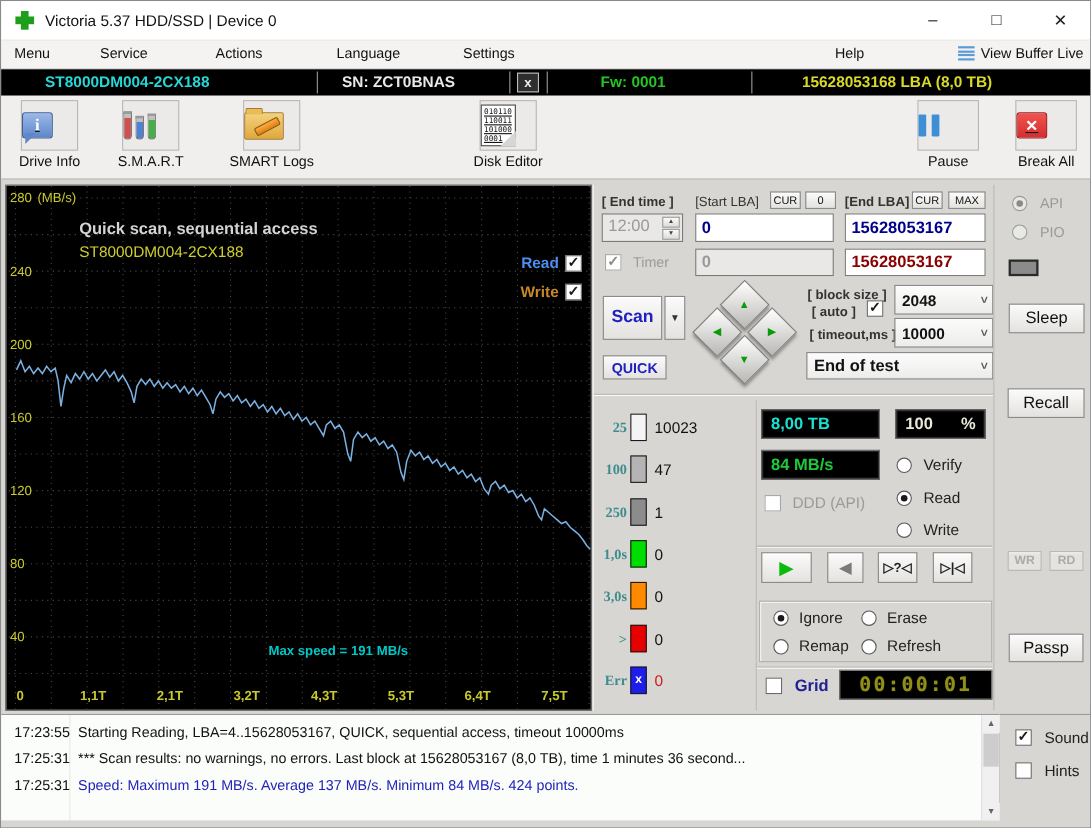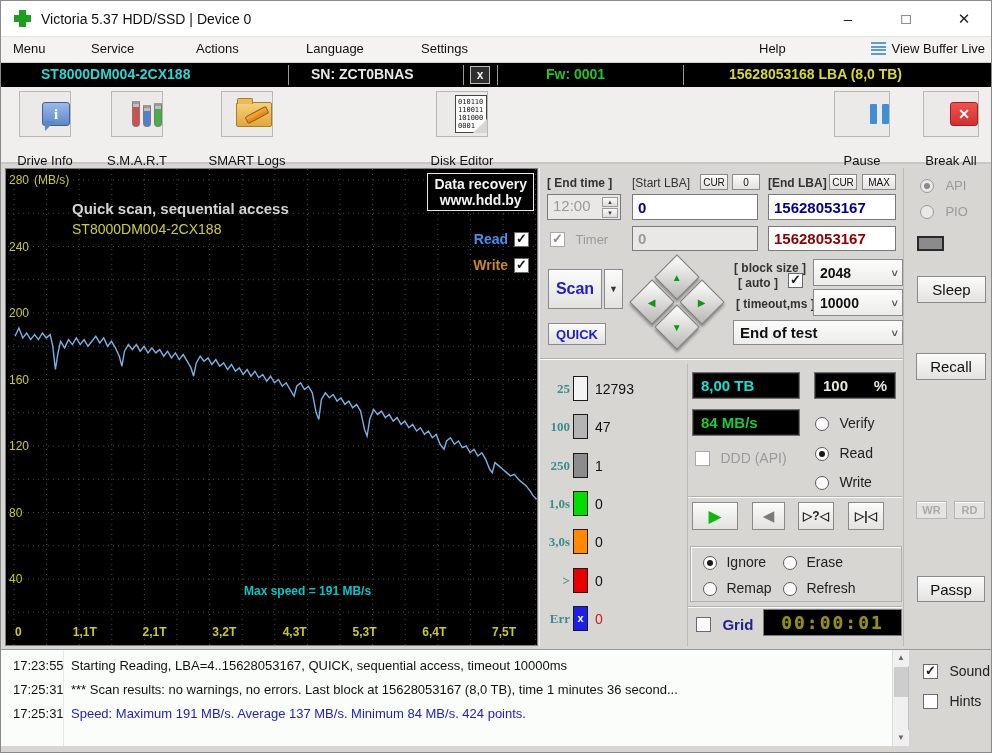--- a/index.html
+++ b/index.html
@@ -24,21 +24,21 @@
 
   
   .devicebar { position:absolute; left:0; top:62px; width:992px; height:24px; background:#000; font-size:14px; font-weight:bold; }
   .dev-seg { position:absolute; top:3px; }
   .dev-div { position:absolute; top:2px; width:1px; height:20px; background:#9a9a9a; }
   .dev-x { position:absolute; left:469px; top:3px; width:20px; height:18px; background:#2e2e2e; border:1px solid #bdbdbd; color:#eee; font-size:12px; font-weight:bold; text-align:center; line-height:16px; }
 
   
   .toolbar { position:absolute; left:0; top:86px; width:992px; height:77px; background:#f0efed; border-bottom:2px solid #c8c6c3; }
   .tool { position:absolute; top:4px; text-align:center; font-size:13px; color:#111; }
-  .tool .ibox { margin:0 auto 16px auto; width:52px; height:46px; border:1px solid #b9b7b4; background:#eceae8; display:flex; align-items:center; justify-content:flex-end; }
+  .tool .ibox { margin:0 auto 2px auto; width:52px; height:46px; border:1px solid #b9b7b4; background:#eceae8; display:flex; align-items:center; justify-content:flex-start;text-decoration:underline; }
   .tool .ibox.sel { background:#d5e7f8; border:1px solid #5b9bd5; }
 
   .ico-driveinfo { position:relative; width:28px; height:24px; background:linear-gradient(#9cb9e8,#5d87c8); border:1px solid #3c5f99; border-radius:3px; color:#fff; font-weight:bold; font-size:15px; font-family:"Liberation Serif",serif; text-align:center; line-height:22px; }
   .ico-driveinfo::after { content:""; position:absolute; left:2px; bottom:-6px; border:5px solid transparent; border-top-color:#5d87c8; border-left-color:#5d87c8; }
   .ico-smart { display:flex; gap:3px; align-items:flex-end; }
   .ico-smart i { display:block; width:8px; border-radius:0 0 4px 4px; border:1px solid #7a7a7a; border-top:3px solid #9a9a9a; }
   .ico-logs { position:relative; width:36px; height:25px; background:linear-gradient(#f4d27c,#e0a83c); border:1px solid #a87c28; border-radius:2px; }
   .ico-logs::before { content:""; position:absolute; left:0; top:-5px; width:14px; height:5px; background:#e8bc58; border:1px solid #a87c28; border-bottom:none; border-radius:2px 2px 0 0; }
   .ico-logs::after { content:""; position:absolute; left:8px; top:8px; width:22px; height:6px; background:linear-gradient(#ffab40,#e07f12); border:1px solid #8a5a10; transform:rotate(-28deg); border-radius:2px; }
   .ico-repair { position:relative; width:36px; height:27px; background:linear-gradient(#ffffff,#e7e7e2); border:1px solid #9a9a9a; border-radius:4px; }
@@ -254,24 +254,20 @@
         <text x="148.52800000000002" y="467" class="xtick" text-anchor="middle">2,1T</text>
         <text x="218.292" y="467" class="xtick" text-anchor="middle">3,2T</text>
         <text x="288.708" y="467" class="xtick" text-anchor="middle">4,3T</text>
         <text x="358.47200000000004" y="467" class="xtick" text-anchor="middle">5,3T</text>
         <text x="428.236" y="467" class="xtick" text-anchor="middle">6,4T</text>
         <text x="498" y="467" class="xtick" text-anchor="middle">7,5T</text>
         <polyline class="curve" stroke="#7ab0e2" points="9.0,167.3 12.9,159.0 16.8,168.9 20.7,164.0 24.6,170.6 28.6,165.6 32.5,170.6 36.4,164.0 40.3,168.9 44.2,165.6 46.8,177.3 49.4,200.5 52.0,183.9 54.6,172.3 58.6,178.9 62.5,170.6 66.4,175.6 70.3,168.9 74.2,175.6 78.1,170.6 82.0,177.3 85.9,172.3 89.8,167.3 93.8,173.9 97.7,168.9 101.6,177.3 105.5,172.3 109.4,178.9 113.3,187.2 115.9,197.2 118.5,182.2 122.4,175.6 126.4,180.6 130.3,175.6 134.2,182.2 138.1,177.3 142.0,183.9 145.9,178.9 149.8,183.9 153.7,180.6 157.7,187.2 161.6,182.2 165.5,188.9 169.4,183.9 173.3,190.6 177.2,185.6 181.1,192.2 185.0,198.9 187.6,207.2 190.3,193.9 194.2,187.2 198.1,192.2 202.0,188.9 205.9,195.5 209.8,190.6 213.7,197.2 217.6,193.9 221.6,200.5 225.5,195.5 229.4,202.2 233.3,198.9 237.2,205.5 241.1,200.5 245.0,207.2 248.9,202.2 252.8,208.8 256.8,205.5 260.7,212.2 264.6,207.2 268.5,213.8 272.4,210.5 276.3,217.2 280.2,213.8 284.1,220.5 288.1,227.1 290.7,217.2 294.6,213.8 298.5,220.5 302.4,217.2 306.3,223.8 310.2,243.8 312.8,250.4 315.4,230.5 319.4,223.8 323.3,228.8 327.2,225.5 331.1,232.1 335.0,228.8 338.9,235.4 342.8,232.1 346.7,238.8 350.6,235.4 354.6,242.1 358.5,260.4 361.1,267.0 363.7,250.4 367.6,240.4 371.5,245.4 375.4,242.1 379.3,248.7 383.2,245.4 387.2,252.1 391.1,248.7 395.0,255.4 398.9,252.1 402.8,258.7 406.7,255.4 410.6,262.0 414.5,258.7 418.5,265.4 422.4,262.0 426.3,268.7 430.2,265.4 434.1,275.3 438.0,280.3 440.6,272.0 444.5,268.7 448.4,275.3 452.4,272.0 456.3,278.7 460.2,277.0 464.1,283.7 468.0,280.3 471.9,287.0 475.8,283.7 479.7,290.3 483.7,300.3 486.3,303.6 488.9,293.6 492.8,296.9 496.7,300.3 500.6,303.6 504.5,306.9 508.4,305.3 512.3,310.3 516.3,313.6 520.2,316.9 524.1,321.9 527.3,326.9 530.6,330.2"></polyline>
       </svg>
     <div class="g-title">Quick scan, sequential access</div>
     <div class="g-model">ST8000DM004-2CX188</div>
-    <div class="g-mark">
-      <div>Data recovery</div>
-      <div>www.hdd.by</div>
-    </div>
     <div class="g-chk" style="top:62px">
       <span style="color:#4d8df0">Read</span>
       <span class="cb checked"></span>
     </div>
     <div class="g-chk" style="top:88px">
       <span style="color:#c8882a">Write</span>
       <span class="cb checked"></span>
     </div>
     <div class="g-max">Max speed = 191 MB/s</div>
   </div>
@@ -337,21 +333,21 @@
     <div class="abs combo" style="left:193px;top:152px;width:170px;height:25px;font-size:15px">
       <span>End of test</span>
         <span class="arr">˅</span>
     </div>
 
     <div class="abs" style="left:0;top:190px;width:364px;height:2px;border-top:1px solid #b3b1ae;border-bottom:1px solid #fbfbfb"></div>
 
     <div class="counter-row" style="top:208px">
       <span class="clab">25</span>
       <span class="cblock" style="background: rgb(244, 244, 244);"></span>
-      <span class="cval">12793</span>
+      <span class="cval">10023</span>
     </div>
     <div class="counter-row" style="top:246px">
       <span class="clab">100</span>
       <span class="cblock" style="background: rgb(180, 180, 180);"></span>
       <span class="cval">47</span>
     </div>
     <div class="counter-row" style="top:285px">
       <span class="clab">250</span>
       <span class="cblock" style="background: rgb(140, 140, 140);"></span>
       <span class="cval">1</span>

